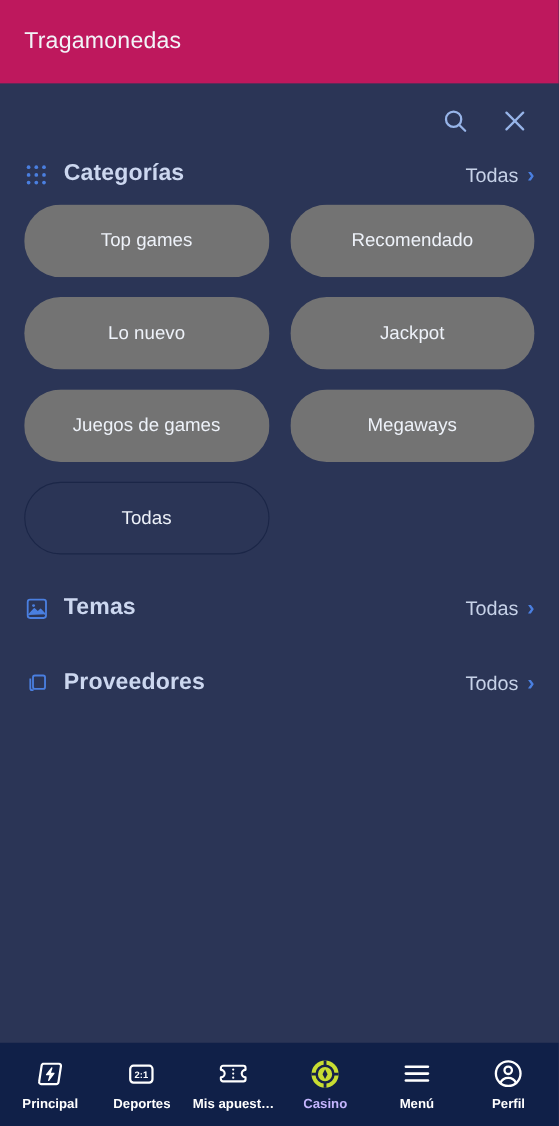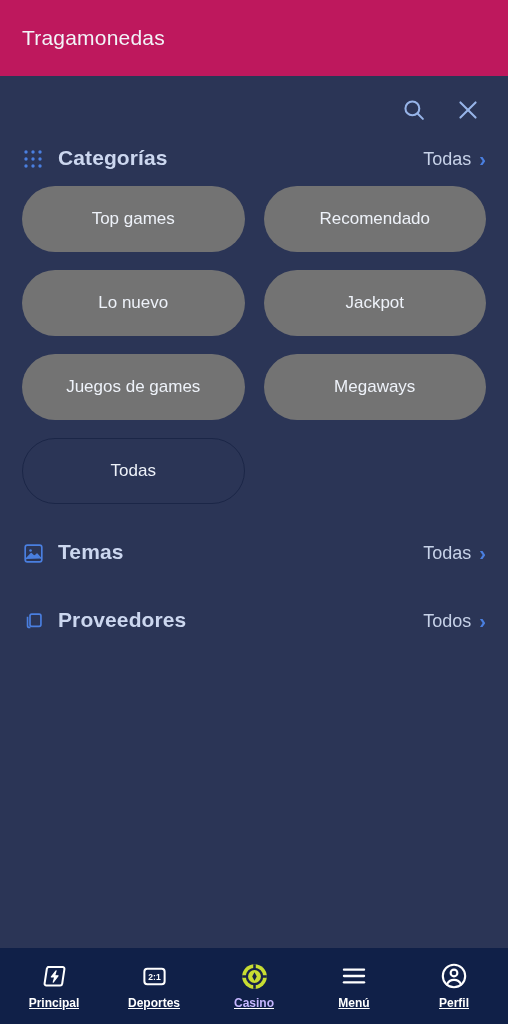--- a/index.html
+++ b/index.html
@@ -154,21 +154,20 @@
   .nav-item {
     flex: 1 1 0;
     height: 100%;
     display: flex;
     flex-direction: column;
     align-items: center;
     justify-content: center;
     gap: 6px;
     cursor: pointer;
     min-width: 0;
-    text-decoration: underline;
   }
   .nav-icon {
     height: 28px;
     display: flex;
     align-items: center;
     justify-content: center;
   }
   .nav-label {
     font-size: 12px;
     font-weight: 700;
@@ -297,20 +296,31 @@
   <div class="nav-item">
     <span class="nav-icon">
       <svg width="27" height="27" viewBox="0 0 24 24" fill="none">
         <rect x="3" y="5.2" width="18" height="13.6" rx="2.6" stroke="#ffffff" stroke-width="1.8"></rect>
         <text x="12" y="15.1" font-family="Liberation Sans, sans-serif" font-size="7.6" font-weight="bold" fill="#ffffff" text-anchor="middle">2:1</text>
       </svg>
     </span>
     <span class="nav-label">Deportes</span>
   </div>
 
+  <div class="nav-item">
+    <span class="nav-icon">
+      <svg width="28" height="28" viewBox="0 0 26 24" fill="none">
+        <path d="M2.6 7.2 a1.8 1.8 0 0 1 1.8 -1.8 h17.2 a1.8 1.8 0 0 1 1.8 1.8 v1.6 a3.2 3.2 0 0 0 0 6.4 v1.6 a1.8 1.8 0 0 1 -1.8 1.8 h-17.2 a1.8 1.8 0 0 1 -1.8 -1.8 v-1.6 a3.2 3.2 0 0 0 0 -6.4 z" stroke="#ffffff" stroke-width="1.8" stroke-linejoin="round"></path>
+        <circle cx="13" cy="8.6" r="0.95" fill="#ffffff"></circle>
+        <circle cx="13" cy="12" r="0.95" fill="#ffffff"></circle>
+        <circle cx="13" cy="15.4" r="0.95" fill="#ffffff"></circle>
+      </svg>
+    </span>
+    <span class="nav-label">Mis apuest…</span>
+  </div>
 
   <div class="nav-item active">
     <span class="nav-icon">
       <svg width="29" height="29" viewBox="0 0 24 24">
         <circle cx="12" cy="12" r="10.2" fill="#c8dd32"></circle>
         <circle cx="12" cy="12" r="6.3" fill="none" stroke="#17224a" stroke-width="1.9"></circle>
         <path d="M12 1.8 v3.6 M12 18.6 v3.6 M1.8 12 h3.6 M18.6 12 h3.6" stroke="#17224a" stroke-width="2.1" stroke-linecap="butt"></path>
         <path d="M12 8.4 L13.9 12 L12 15.6 L10.1 12 Z" fill="#17224a"></path>
       </svg>
     </span>

